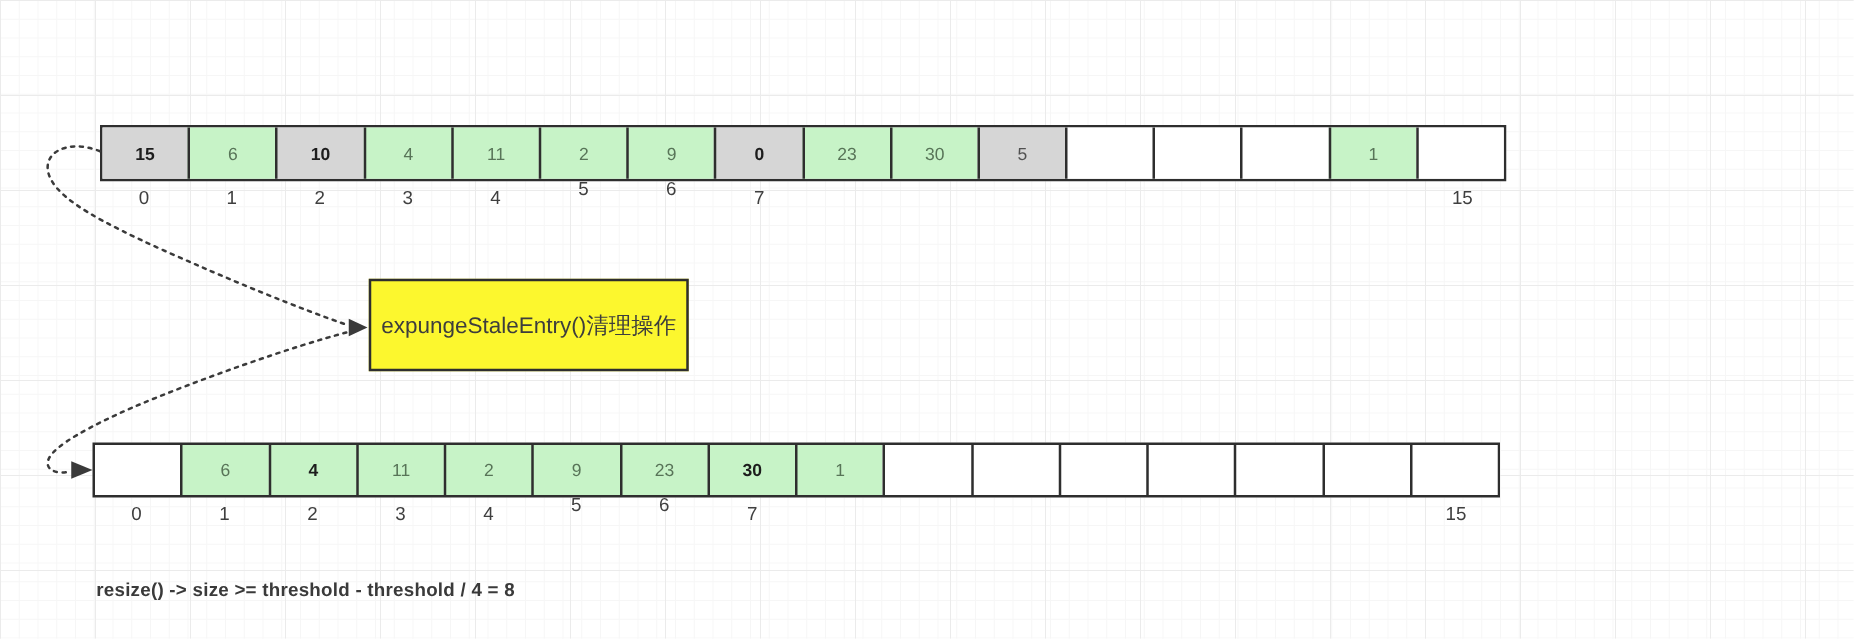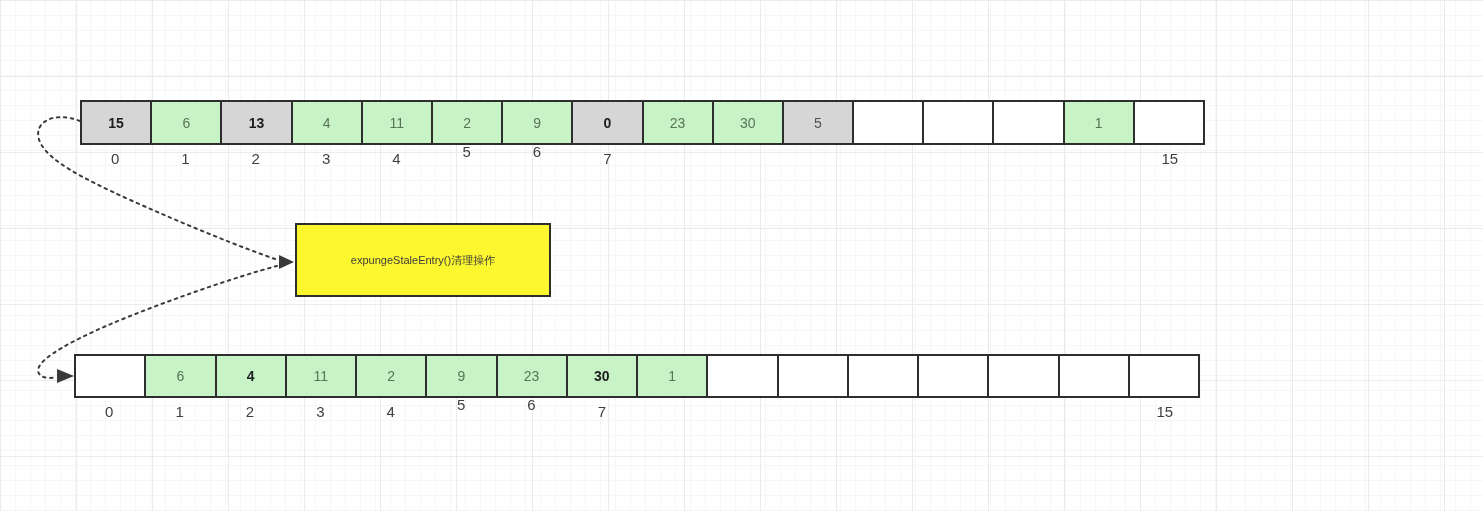--- a/index.html
+++ b/index.html
@@ -46,34 +46,34 @@
   }
   #top-labels{left:80px;top:150px;width:1125px;}
   #bottom-labels{left:74px;top:403px;width:1126px;}
   .idx{flex:1 1 0;text-align:center;line-height:18px;}
   .idx.raised{transform:translateY(-7px);}
   #expunge-box{
     position:absolute;left:295px;top:223px;width:256px;height:74px;
     box-sizing:border-box;border:2px solid var(--border);
     background:var(--yellow);
     display:flex;align-items:center;justify-content:center;
-    font-size:11px;color:#3d3d3d;white-space:nowrap;
+    font-size:18px;color:#3d3d3d;white-space:nowrap;
   }
   #flow-svg{position:absolute;left:0;top:0;pointer-events:none;}
 </style>
 </head>
 <body>
 
 <div id="canvas">
 
 
   <div id="top-array" class="array">
       <div class="cell gray bold">15</div>
       <div class="cell green">6</div>
-      <div class="cell gray bold">13</div>
+      <div class="cell gray bold">10</div>
       <div class="cell green">4</div>
       <div class="cell green">11</div>
       <div class="cell green">2</div>
       <div class="cell green">9</div>
       <div class="cell gray bold">0</div>
       <div class="cell green">23</div>
       <div class="cell green">30</div>
       <div class="cell gray">5</div>
       <div class="cell white"></div>
       <div class="cell white"></div>
@@ -132,20 +132,21 @@
       <div class="idx"></div>
       <div class="idx"></div>
       <div class="idx"></div>
       <div class="idx"></div>
       <div class="idx"></div>
       <div class="idx"></div>
       <div class="idx"></div>
       <div class="idx">15</div>
     </div>
 
+  <div id="bottom-title" class="title">resize() -&gt; size &gt;= threshold - threshold / 4 = 8</div>
 
   <svg id="flow-svg" width="1483" height="511" viewBox="0 0 1483 511">
     <path d="M 80 121 C 52 110, 30 124, 41 144 C 50 161, 82 178, 128 199 C 186 225, 240 247, 278 260" fill="none" class="dotted" stroke="#3a3a3a" stroke-width="2" stroke-dasharray="2.5 4.5" stroke-linecap="round"></path>
     <path d="M 277 266 C 235 277, 160 303, 106 326 C 72 341, 44 356, 39 367 C 35 376, 46 380, 57 377" fill="none" class="dotted" stroke="#3a3a3a" stroke-width="2" stroke-dasharray="2.5 4.5" stroke-linecap="round"></path>
     <polygon points="279,255 294,262 279,269" class="ah" fill="#3a3a3a"></polygon>
     <polygon points="57,369 74,376 57,383" class="ah" fill="#3a3a3a"></polygon>
   </svg>
 
 </div>
 

